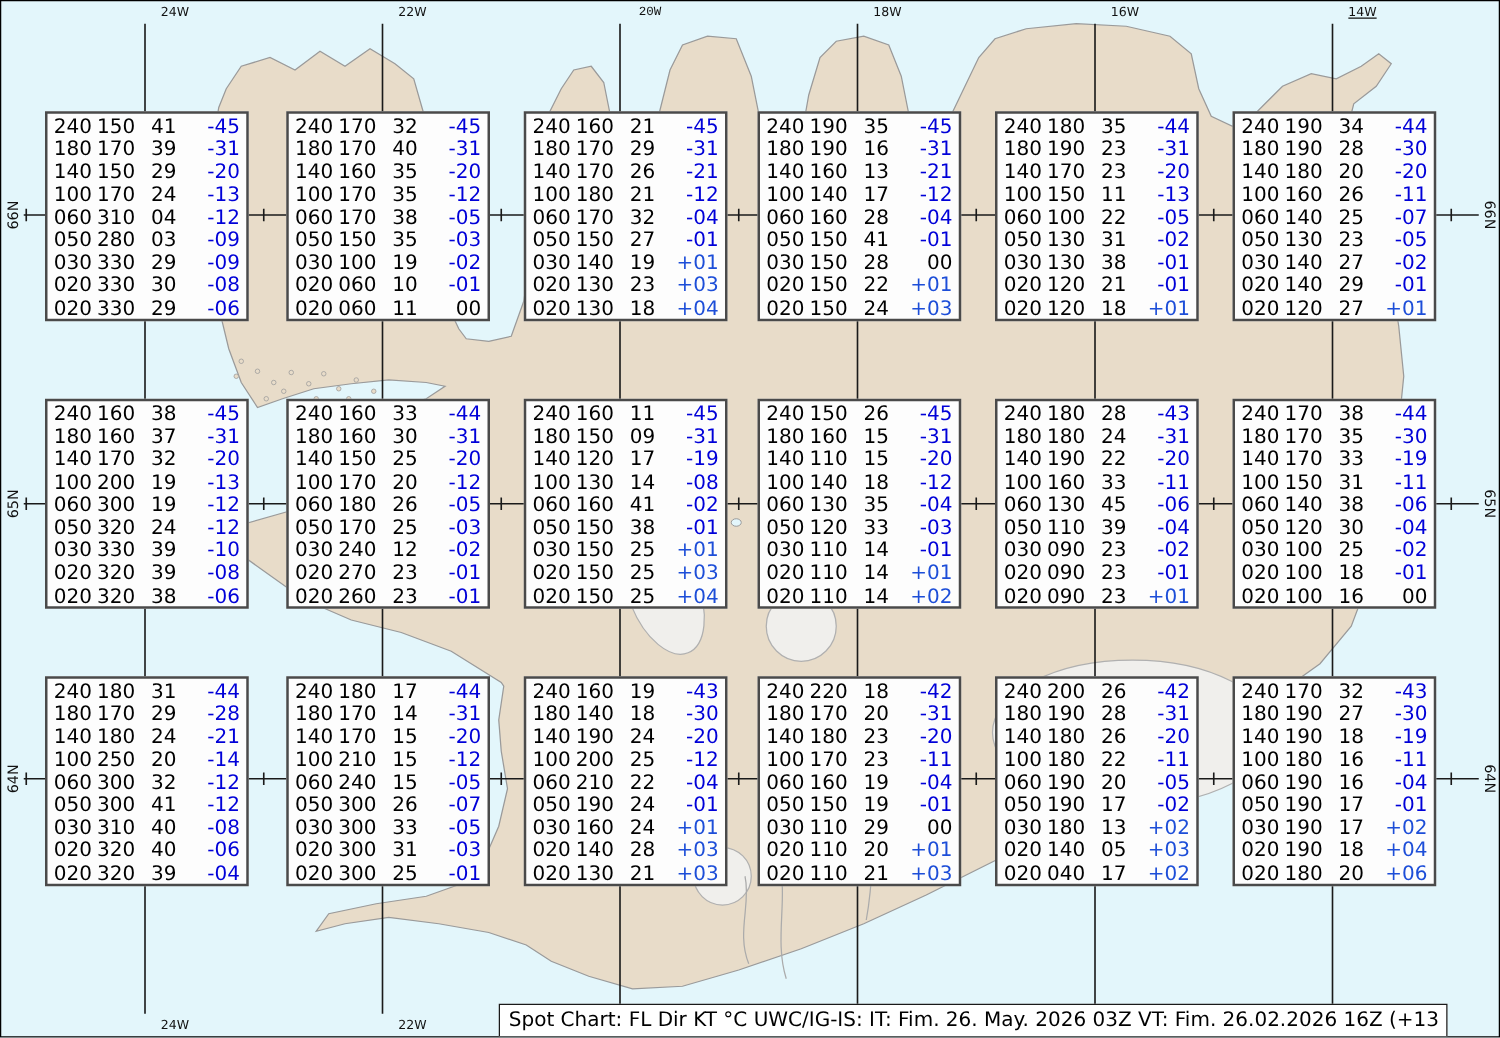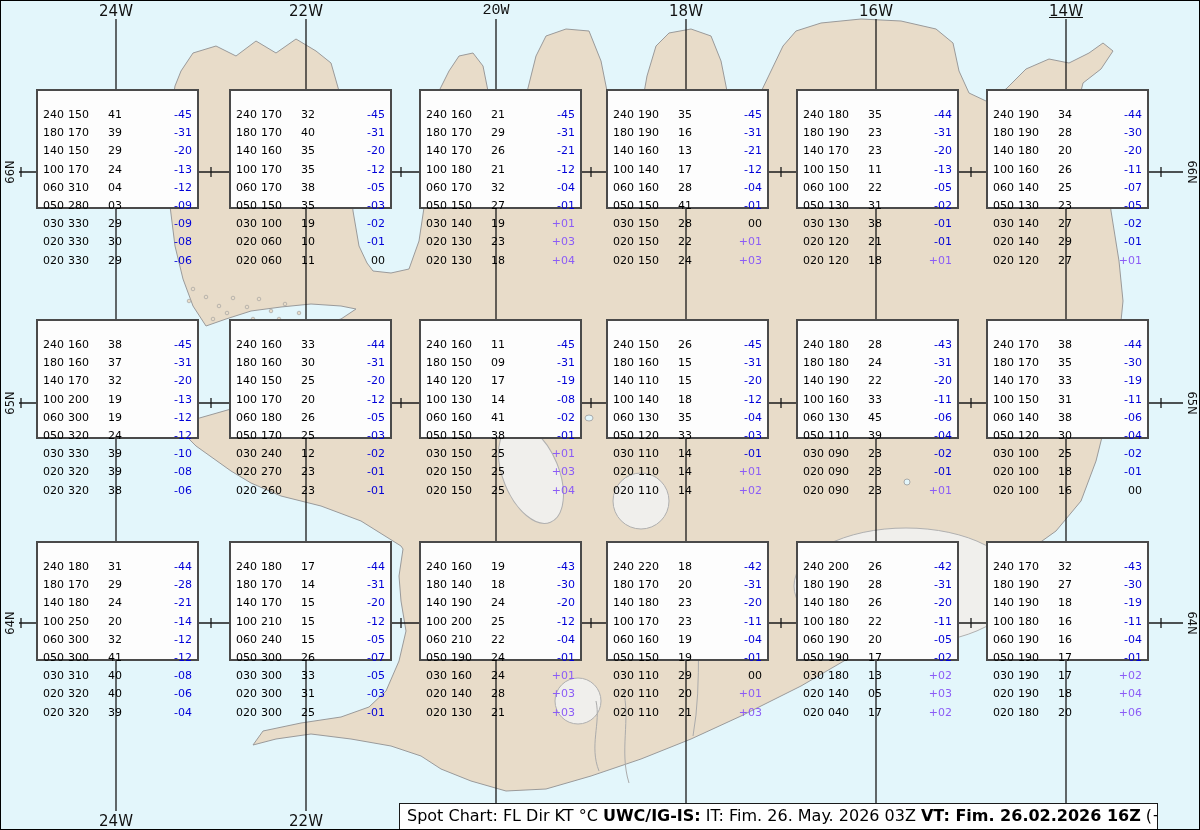--- a/index.html
+++ b/index.html
@@ -4,47 +4,47 @@
 <style>
   html,body{margin:0;padding:0;background:#888;}
   #stage{
     position:relative;width:1200px;height:830px;overflow:hidden;
     background:#e3f6fb;border:1px solid #000;box-sizing:border-box;
     font-family:"DejaVu Sans",sans-serif;
   }
   #mapsvg{position:absolute;left:0;top:0;width:1200px;height:830px;}
   .lonlab{
     position:absolute;transform:translateX(-50%);
-    font-size:15px;color:#111;line-height:12px;white-space:nowrap;
+    font-size:10px;color:#111;line-height:12px;white-space:nowrap;margin-left:24px;
   }
   .latlab{
     position:absolute;font-size:11.5px;color:#111;line-height:12px;
     white-space:nowrap;transform:translate(-50%,-50%) rotate(-90deg);
   }
   .latlab.right{transform:translate(-50%,-50%) rotate(90deg);}
   .spotbox{
-    position:absolute;width:163px;height:120px;box-sizing:border-box;
-    background:#fdfdfd;border:2px solid #4a4a4a;padding:15px 5px 0 5px;
-    font-size:11px;line-height:18.2px;color:#000;
+    position:absolute;width:163px;height:168px;box-sizing:border-box;
+    background:#fdfdfd;border:2px solid #4a4a4a;padding:1px 5px 0 5px;
+    font-size:16px;line-height:18.2px;color:#000;
   }
   .spotline{display:flex;white-space:pre;}
   .spotline .fl{flex:none;}
   .spotline .dir{flex:none;margin-left:4px;}
   .spotline .spd{flex:none;margin-left:9px;width:24px;text-align:right;}
   .spotline .tmp{flex:1;text-align:right;}
   .tmp.neg{color:#0000d8;}
-  .tmp.pos{color:#8b5cf6;}
+  .tmp.pos{color:#1d4ed8;}
   .tmp.zero{color:#000;}
   #caption{
     position:absolute;left:398px;top:802px;width:759px;height:27px;
     box-sizing:border-box;background:#fff;border:1px solid #1a1a1a;
     font-size:16px;line-height:24px;color:#000;padding:0 7px;
     white-space:nowrap;overflow:hidden;
   }
-  #caption .b{font-weight:bold;}
+  #caption .b{font-weight:normal;}
 </style>
 </head>
 <body>
 
 <div id="stage">
 
   <svg id="mapsvg" viewBox="0 0 1200 830" xmlns="http://www.w3.org/2000/svg">
 
     <path id="landpath" d="M180,70 L192,52 215,45 235,55 255,40 275,52 295,38 315,50 330,62
          338,90 344,130 348,170 352,210 358,245 366,262 372,270 390,272 408,268

